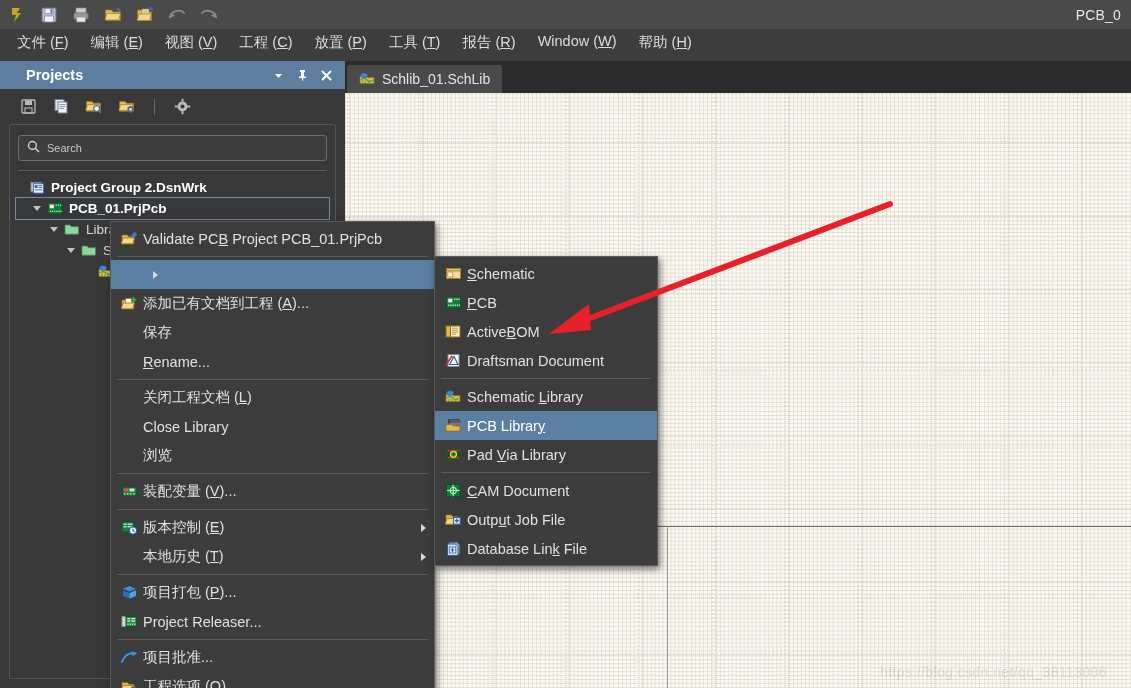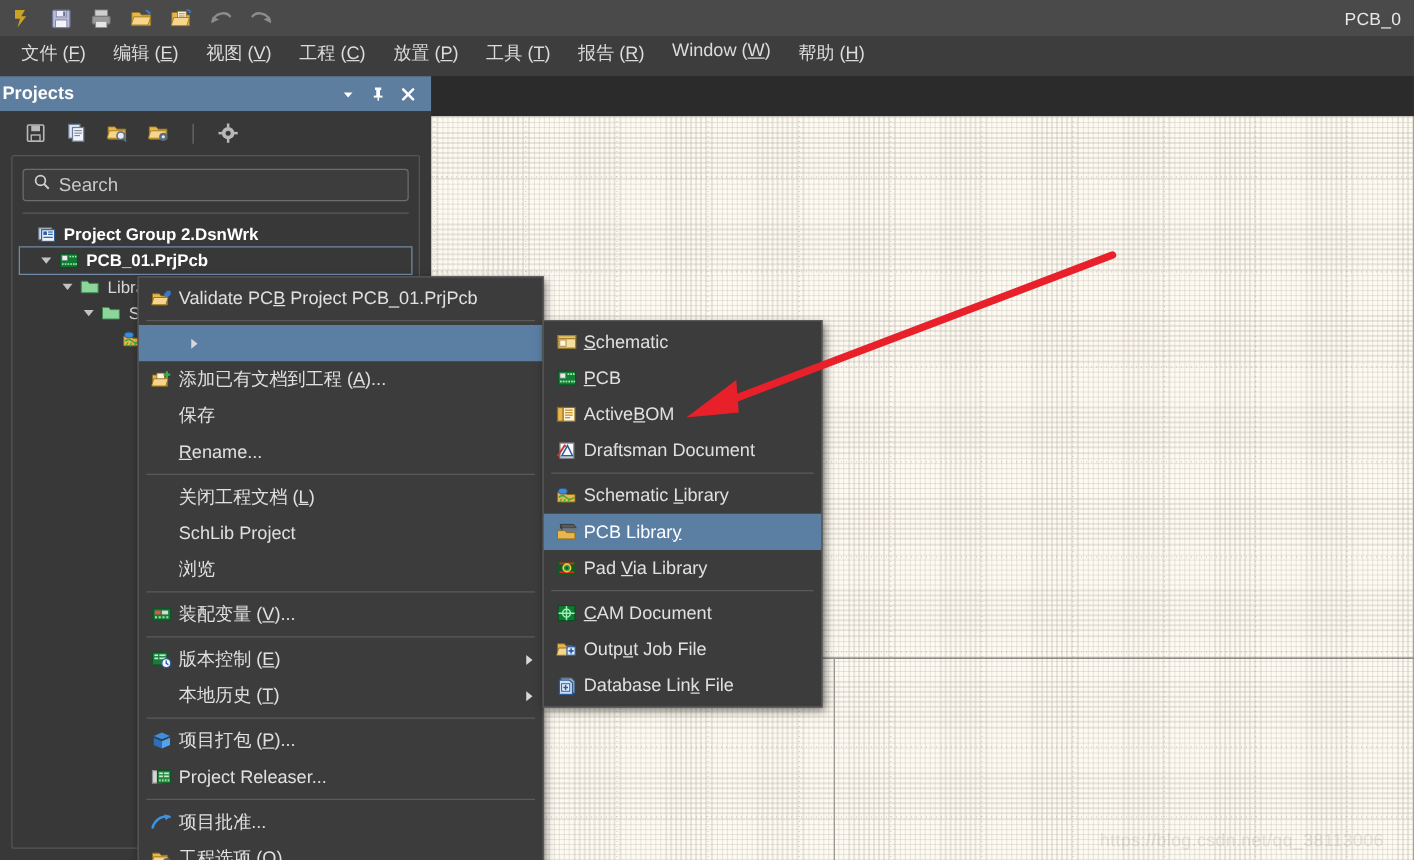--- a/index.html
+++ b/index.html
@@ -51,21 +51,21 @@
 
   
   .panel {
     position:absolute; left:0; top:0; width:345px; height:627px;
     background:#383838;
     display:flex; flex-direction:column;
   }
   .panel-header {
     height:28px; background:#5d7e9e;
     display:flex; align-items:center;
-    padding:0 6px 0 2px;
+    padding:0 6px 0 26px;
   }
   .panel-title { color:#ffffff; font-size:14.5px; font-weight:bold; }
   .panel-hdr-btns { margin-left:auto; display:flex; align-items:center; gap:11px; padding-right:6px; }
   .hdr-btn { color:#ffffff; font-size:12px; cursor:pointer; line-height:1;
              display:flex; align-items:center; justify-content:center; width:13px; height:14px;}
 
   .panel-toolbar {
     height:35px; display:flex; align-items:center;
     padding-left:16px; gap:9px; background:#383838;
   }
@@ -81,21 +81,21 @@
     overflow:hidden;
   }
   .search-box {
     height:26px; background:#3d3d3d;
     border:1px solid #6d6d6d; border-radius:3px;
     display:flex; align-items:center; gap:7px; padding:0 8px;
     margin:4px 2px 9px 2px;
   }
   .search-box input {
     flex:1; background:transparent; border:0; outline:none;
-    color:#d8d8d8; font-size:15px;
+    color:#d8d8d8; font-size:11px;
     font-family:"Liberation Sans", sans-serif;
   }
   .search-box input::placeholder { color:#c8c8c8; }
   .sep-line { height:1px; background:#5a5a5a; margin:0 2px 6px 2px; }
 
   .tree { font-size:13.5px; color:#d7d7d7; }
   .tree-row {
     display:flex; align-items:center; gap:5px;
     height:21px; white-space:nowrap; cursor:pointer;
   }
@@ -438,20 +438,33 @@
                   <path d="M3 12.6 l1.4 -2.8 M6 13 l1.1 -2.8 M9.4 13 l1.1 -2.8" stroke="#3faa45" stroke-width="1"></path>
                 </svg>
               </span>
               <span class="sel">S</span>
             </div>
           </div>
       </div>
     </div>
 
     <div class="editor">
+      <div class="tabstrip">
+        <div class="tab">
+          <span>
+            <svg width="16" height="14" viewBox="0 0 16 14">
+              <path d="M1 5 h6 l1.2 1.6 h6.8 v6 h-14 z" fill="#e8b64c" stroke="#8c6d16" stroke-width=".7"></path>
+              <ellipse cx="5.2" cy="4.2" rx="3.6" ry="2.3" fill="#3f8ad6" stroke="#225a94" stroke-width=".7"></ellipse>
+              <path d="M2 9 q3 -3 6 0 q3 3 6 0" fill="none" stroke="#3faa45" stroke-width="1.3"></path>
+              <path d="M3 12 l1.5 -3 M6 12.4 l1.2 -3 M9.5 12.4 l1.2 -3" stroke="#3faa45" stroke-width="1"></path>
+            </svg>
+          </span>
+          <span>Schlib_01.SchLib</span>
+        </div>
+      </div>
 
       <div class="canvas">
         <div class="grid-layer"></div>
         <div class="grid-v" style="left:2px;"></div>
         <div class="grid-v" style="left:75px;"></div>
         <div class="grid-v" style="left:148px;"></div>
         <div class="grid-v" style="left:221px;"></div>
         <div class="grid-v" style="left:294px;"></div>
         <div class="grid-v" style="left:367px;"></div>
         <div class="grid-v" style="left:440px;"></div>
@@ -511,21 +524,21 @@
         <span class="ctx-ico"></span>
         <span class="ctx-label"><u>R</u>ename...</span>
       </div>
       <div class="ctx-div"></div>
       <div class="ctx-row">
         <span class="ctx-ico"></span>
         <span class="ctx-label">关闭工程文档 (<u>L</u>)</span>
       </div>
       <div class="ctx-row">
         <span class="ctx-ico"></span>
-        <span class="ctx-label">SchLib Project</span>
+        <span class="ctx-label">Close Library</span>
       </div>
       <div class="ctx-row">
         <span class="ctx-ico"></span>
         <span class="ctx-label">浏览</span>
       </div>
       <div class="ctx-div"></div>
       <div class="ctx-row">
         <span class="ctx-ico">
           <svg width="17" height="15" viewBox="0 0 17 15">
             <rect x="1.5" y="3" width="14" height="9" fill="#1e7a3c" stroke="#0d5526"></rect>

